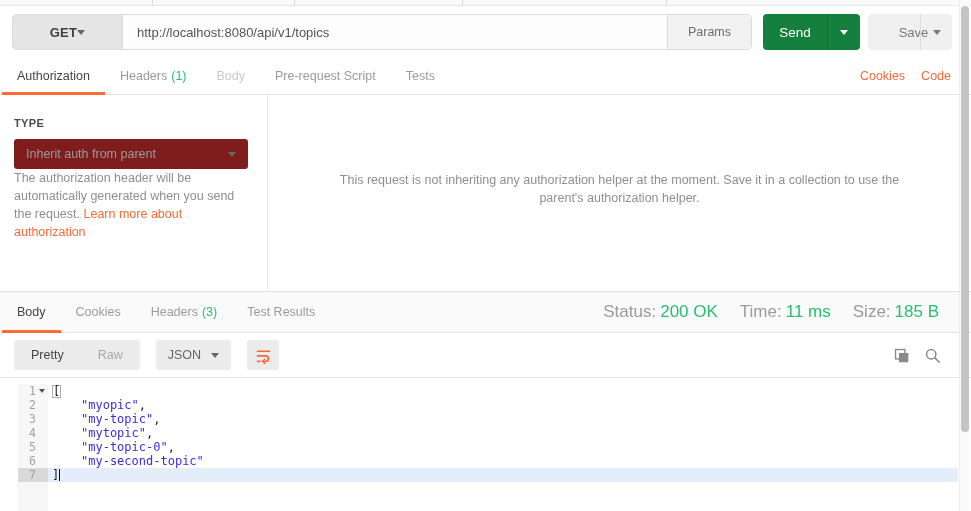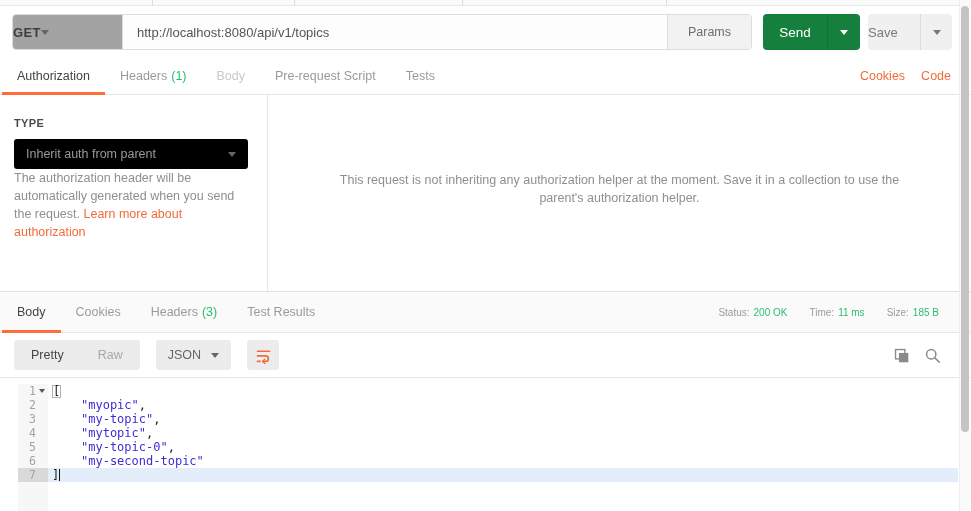--- a/index.html
+++ b/index.html
@@ -6,62 +6,62 @@
   html,body { background:#ffffff; }
   body { font-family:"Liberation Sans", sans-serif; }
   .app { position:relative; width:971px; height:511px; background:#fff; overflow:hidden; }
 
   
   .top-strip { position:absolute; left:0; top:0; width:971px; height:6px; background:#fafafa; border-bottom:1px solid #e8e8e8; }
   .top-strip .vsep { position:absolute; top:0; width:1px; height:6px; background:#ddd; }
 
   
   .request-bar { position:absolute; left:12px; top:14px; width:740px; height:36px; display:flex; border:1px solid #dcdcdc; border-radius:4px; overflow:hidden; background:#fff; }
-  .method-seg { width:110px; background:#a3a3a3; border-right:1px solid #dcdcdc; display:flex; align-items:center; cursor:pointer; }
+  .method-seg { width:110px; background:#e5e5e5; border-right:1px solid #dcdcdc; display:flex; align-items:center; justify-content:center; cursor:pointer; }
   .method-seg .label { font-size:13px; font-weight:bold; color:#3e3e3e; letter-spacing:.3px; }
   .url-seg { flex:1; background:#fdfdfd; display:flex; align-items:center; padding:0 14px; }
   .url-seg input { border:none; outline:none; background:transparent; width:100%; font-size:13px; color:#555; font-family:"Liberation Sans", sans-serif; }
   .params-seg { width:84px; background:#f2f2f2; border-left:1px solid #dcdcdc; display:flex; align-items:center; justify-content:center; font-size:12.5px; color:#6e6e6e; cursor:pointer; }
 
   .send-group { position:absolute; left:763px; top:14px; width:97px; height:36px; display:flex; border-radius:4px; overflow:hidden; background:#15803d; }
   .send-main { width:64px; color:#fff; font-size:13.5px; display:flex; align-items:center; justify-content:center; cursor:pointer; }
   .send-caret { width:33px; display:flex; align-items:center; justify-content:center; border-left:1px solid rgba(0,0,0,.12); cursor:pointer; }
   .save-group { position:absolute; left:868px; top:14px; width:84px; height:36px; display:flex; border-radius:4px; overflow:hidden; background:#f0f0f0; }
-  .save-main { width:52px; color:#7a7a7a; font-size:13px; display:flex; align-items:center; cursor:pointer; }
+  .save-main { width:52px; color:#7a7a7a; font-size:13px; display:flex; align-items:center; justify-content:center; cursor:pointer;padding-left:39px; }
   .save-caret { width:32px; display:flex; align-items:center; justify-content:center; border-left:1px solid #dcdcdc; cursor:pointer; }
 
   .caret-down { width:0; height:0; border-left:4px solid transparent; border-right:4px solid transparent; border-top:5px solid #7a7a7a; }
   .caret-down.white { border-top-color:#fff; }
   .caret-down.dark { border-top-color:#666; }
 
   
   .request-tabs { position:absolute; left:0; top:58px; width:971px; height:37px; border-bottom:1px solid #e6e6e6; display:flex; align-items:stretch; padding-left:2px;text-align:right; }
   .rtab { position:relative; display:flex; align-items:center; padding:0 15px; font-size:12.5px; color:#9b9b9b; cursor:pointer; gap:4px; }
   .rtab.active { color:#444; }
   .rtab.active::after { content:""; position:absolute; left:0; right:0; bottom:-1px; height:3px; background:#ff6c37; }
   .rtab.dim { color:#c9c9c9; }
   .tab-count { color:#2bbd73; }
   .tabs-right { margin-left:auto; display:flex; align-items:center; gap:16px; padding-right:20px; }
   .orange-link { color:#f26b3a; font-size:12.5px; cursor:pointer; }
 
   
   .auth-section { position:absolute; left:0; top:95px; width:971px; height:196px; display:flex; }
   .auth-left { width:268px; border-right:1px solid #e6e6e6; padding:22px 18px 0 14px; }
   .type-label { font-size:11px; font-weight:bold; color:#4a4a4a; letter-spacing:.4px; }
-  .auth-dropdown { margin-top:10px; width:234px; height:30px; background:#000000; border-radius:3px; display:flex; align-items:center; padding:0 12px; cursor:pointer; }
+  .auth-dropdown { margin-top:10px; width:234px; height:30px; background:#7f1d1d; border-radius:3px; display:flex; align-items:center; padding:0 12px; cursor:pointer; }
   .auth-dropdown .val { flex:1; font-size:12.5px; color:#9a9a9a; }
   .auth-desc { width:228px; font-size:12.5px; line-height:18px; color:#8f8f8f; }
   .auth-right { flex:1; display:flex; align-items:flex-start; justify-content:center; }
   .helper-msg { margin-top:76px; max-width:580px; text-align:center; font-size:12.5px; line-height:18px; color:#8f8f8f; }
 
   
   .response-header { position:absolute; left:0; top:291px; width:971px; height:42px; background:#fafafa; border-top:1px solid #e0e0e0; border-bottom:1px solid #e6e6e6; display:flex; align-items:stretch; padding-left:2px; }
   .response-header .rtab { font-size:12.5px; }
   .resp-meta { margin-left:auto; display:flex; align-items:center; gap:22px; padding-right:32px; }
-  .meta-pair { font-size:10px; color:#9b9b9b; }
+  .meta-pair { font-size:17px; color:#9b9b9b; }
   .meta-pair .v { color:#2bbd73; margin-left:4px; }
 
   
   .response-toolbar { position:absolute; left:0; top:333px; width:971px; height:45px; background:#fff; border-bottom:1px solid #e6e6e6; display:flex; align-items:center; padding-left:14px; }
   .mode-group { display:flex; background:#ececec; border-radius:3px; height:30px; }
   .mode-item { display:flex; align-items:center; padding:0 17px; font-size:12.5px; color:#a8a8a8; cursor:pointer;justify-content:flex-end; }
   .mode-item.active { color:#444; }
   .format-dd { margin-left:16px; height:30px; background:#ececec; border-radius:3px; display:flex; align-items:center; gap:10px; padding:0 12px; cursor:pointer; }
   .format-dd .val { font-size:12.5px; color:#666; }
   .wrap-btn { margin-left:16px; width:32px; height:30px; background:#ececec; border-radius:3px; display:flex; align-items:center; justify-content:center; cursor:pointer; }

